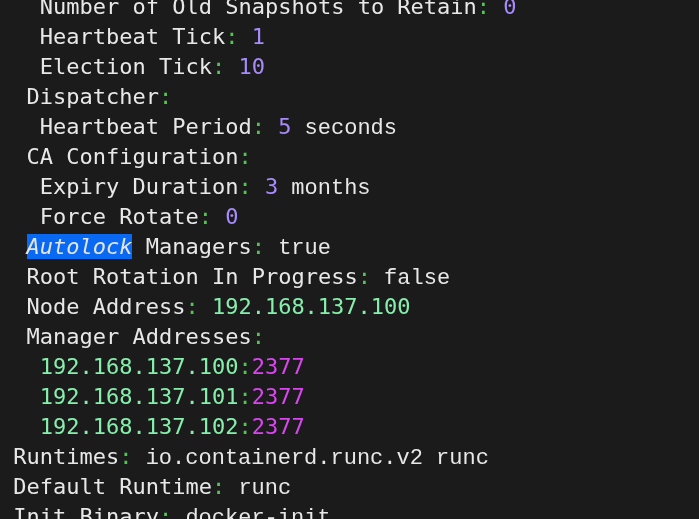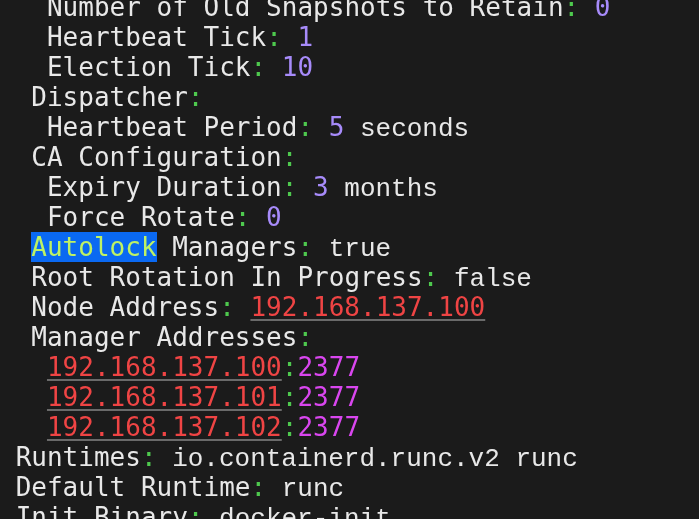--- a/index.html
+++ b/index.html
@@ -7,21 +7,21 @@
     padding: 0;
     background: #1b1b1b;
   }
   #terminal {
     position: relative;
     width: 699px;
     height: 519px;
     overflow: hidden;
     background: #1b1b1b;
     font-family: "DejaVu Sans Mono", "Liberation Mono", monospace;
-    font-size: 26px;
+    font-size: 22px;
     line-height: 30px;
     color: #e8e8e8;
     -webkit-font-smoothing: antialiased;
   }
   #lines {
     position: absolute;
     left: 0;
     top: -8px;
     width: 699px;
     white-space: pre;
@@ -29,29 +29,29 @@
   .line {
     height: 30px;
     line-height: 30px;
     white-space: pre;
   }
   .key      { color: #e8e8e8; }
   .colon    { color: #4ec94e; }
   .num      { color: #a78bfa; }
   .plain    { color: #e8e8e8; font-family: Liberation Mono, monospace; }
   .addr     {
-    color: #ef4444;
-    text-decoration: underline;
+    color: #86efac;
     text-decoration-color: #6a6a6a;
     text-underline-offset: 3px;
   }
   .port     { color: #d946ef; }
   .sel {
     background: #0a69f2;
-    color: #bef264;
+    color: #e5e5e5;
+    font-style: italic;
   }
 </style>
 </head>
 <body>
 
 <div id="terminal">
   <div id="lines" style="background: rgb(27, 27, 27); color: rgb(232, 232, 232);"><div class="line"><span>   </span><span class="key">Number of Old Snapshots to Retain</span><span class="colon">:</span><span class="plain"> </span><span class="num">0</span></div><div class="line"><span>   </span><span class="key">Heartbeat Tick</span><span class="colon">:</span><span class="plain"> </span><span class="num">1</span></div><div class="line"><span>   </span><span class="key">Election Tick</span><span class="colon">:</span><span class="plain"> </span><span class="num">10</span></div><div class="line"><span>  </span><span class="key">Dispatcher</span><span class="colon">:</span></div><div class="line"><span>   </span><span class="key">Heartbeat Period</span><span class="colon">:</span><span class="plain"> </span><span class="num">5</span><span class="plain"> seconds</span></div><div class="line"><span>  </span><span class="key">CA Configuration</span><span class="colon">:</span></div><div class="line"><span>   </span><span class="key">Expiry Duration</span><span class="colon">:</span><span class="plain"> </span><span class="num">3</span><span class="plain"> months</span></div><div class="line"><span>   </span><span class="key">Force Rotate</span><span class="colon">:</span><span class="plain"> </span><span class="num">0</span></div><div class="line"><span>  </span><span class="sel">Autolock</span><span class="key"> Managers</span><span class="colon">:</span><span class="plain"> true</span></div><div class="line"><span>  </span><span class="key">Root Rotation In Progress</span><span class="colon">:</span><span class="plain"> false</span></div><div class="line"><span>  </span><span class="key">Node Address</span><span class="colon">:</span><span class="plain"> </span><span class="addr">192.168.137.100</span></div><div class="line"><span>  </span><span class="key">Manager Addresses</span><span class="colon">:</span></div><div class="line"><span>   </span><span class="addr">192.168.137.100</span><span class="colon">:</span><span class="port">2377</span></div><div class="line"><span>   </span><span class="addr">192.168.137.101</span><span class="colon">:</span><span class="port">2377</span></div><div class="line"><span>   </span><span class="addr">192.168.137.102</span><span class="colon">:</span><span class="port">2377</span></div><div class="line"><span> </span><span class="key">Runtimes</span><span class="colon">:</span><span class="plain"> io.containerd.runc.v2 runc</span></div><div class="line"><span> </span><span class="key">Default Runtime</span><span class="colon">:</span><span class="plain"> runc</span></div><div class="line"><span> </span><span class="key">Init Binary</span><span class="colon">:</span><span class="plain"> docker-init</span></div></div>
 </div>
 
 </body></html>

